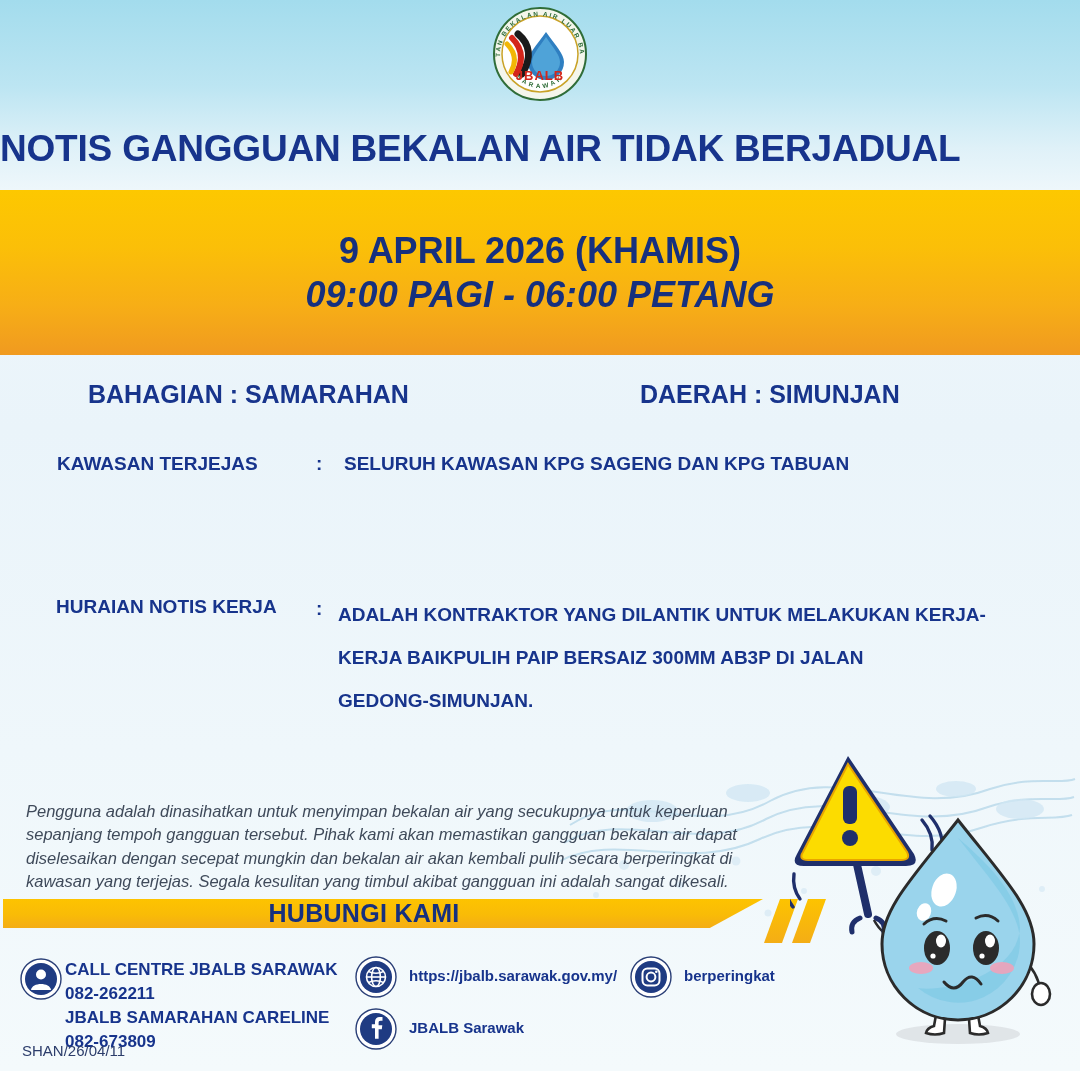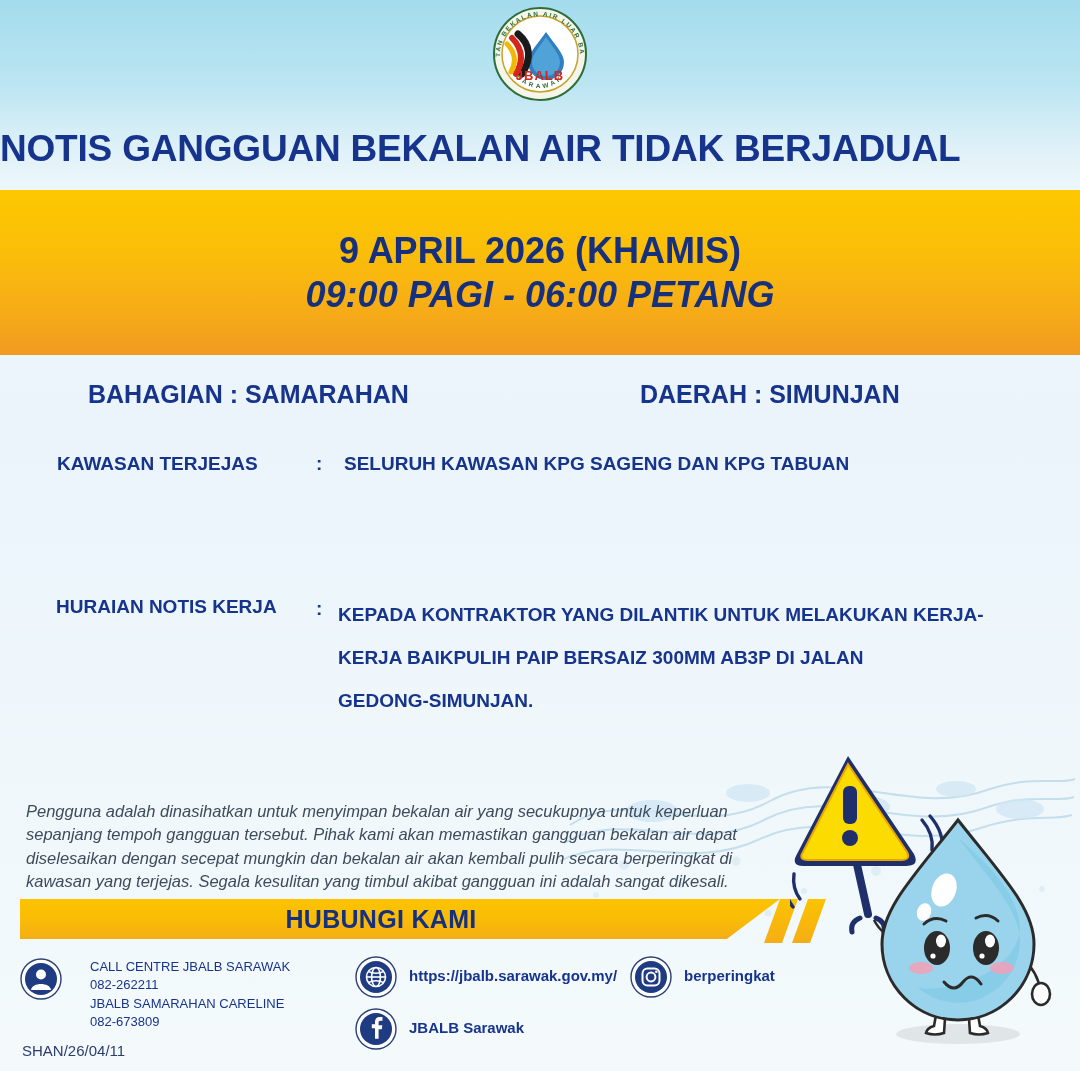--- a/index.html
+++ b/index.html
@@ -70,38 +70,38 @@
   
   .advisory {
     position:absolute; left:26px; top:800px; width:760px;
     font-size:16.5px; font-style:italic; color:#3f4a5a;
     line-height:1.42; font-family:"Liberation Sans", sans-serif;
   }
 
   
   .contact-banner-wrap { position:absolute; left:0; top:899px; width:1080px; height:44px; }
   .contact-banner {
-    position:absolute; left:20px; top:0; width:760px; height:40px;
+    position:absolute; left:3px; top:0; width:760px; height:29px;
     background:linear-gradient(180deg,#fdc300 0%,#f9bb07 55%,#f4ad16 100%);
     clip-path:polygon(0 0, 100% 0, 93% 100%, 0 100%);
     display:flex; align-items:center; justify-content:center;
   }
   .contact-banner-text { font-size:25px; font-weight:bold; color:#16307e;
                          letter-spacing:.3px; margin-right:38px; }
   .slash { position:absolute; top:0; width:18px; height:44px;
            background:linear-gradient(180deg,#fdc300,#f4ad16);
            transform:skewX(-20deg); }
   .slash.s1 { left:772px; }
   .slash.s2 { left:800px; }
 
   
   .contacts { position:absolute; left:0; top:950px; width:1080px; height:105px; }
   .c-item { position:absolute; display:flex; align-items:flex-start; }
   .c-icon { width:42px; height:42px; flex:0 0 42px; }
-  .c-text { margin-left:28px; font-size:13px; font-weight:normal;
+  .c-text { margin-left:3px; font-size:17px; font-weight:bold;
             color:#17348c; line-height:1.42; white-space:nowrap; }
   .c-phone { position:absolute; left:20px; top:8px; }
   .c-web   { position:absolute; left:355px; top:6px; }
   .c-fb    { position:absolute; left:355px; top:58px; }
   .c-ig    { position:absolute; left:630px; top:6px; }
   .c-text-mid { margin-left:12px; font-size:15px; font-weight:bold;
                 color:#17348c; white-space:nowrap; padding-top:11px; }
 
   
   .ref-code { position:absolute; left:22px; top:1042px;
@@ -157,21 +157,21 @@
   <div class="area-row">
     <div class="lbl-area">KAWASAN TERJEJAS</div>
     <div class="colon-area">:</div>
     <div class="val-area">SELURUH KAWASAN KPG SAGENG DAN KPG TABUAN</div>
   </div>
 
   <div class="desc-row">
     <div class="lbl-desc">HURAIAN NOTIS KERJA</div>
     <div class="colon-desc">:</div>
     <div class="val-desc">
-      <div>KEPADA KONTRAKTOR YANG DILANTIK UNTUK MELAKUKAN KERJA-</div>
+      <div>ADALAH KONTRAKTOR YANG DILANTIK UNTUK MELAKUKAN KERJA-</div>
       <div>KERJA BAIKPULIH PAIP BERSAIZ 300MM AB3P DI JALAN</div>
       <div>GEDONG-SIMUNJAN.</div>
     </div>
   </div>
 
   <svg class="splash" viewBox="0 0 520 190">
     <g fill="none" stroke="#b9d9ea" stroke-width="2" opacity=".85">
       <path d="M10 80 C 70 40, 140 96, 210 56 C 280 18, 350 74, 430 44 C 470 30, 500 40, 515 34"></path>
       <path d="M4 98 C 64 62, 136 112, 206 74 C 276 38, 348 92, 428 62 C 468 48, 498 58, 514 52"></path>
       <path d="M0 116 C 58 86, 130 128, 200 94 C 270 60, 344 110, 424 82 C 466 68, 496 76, 512 70"></path>

